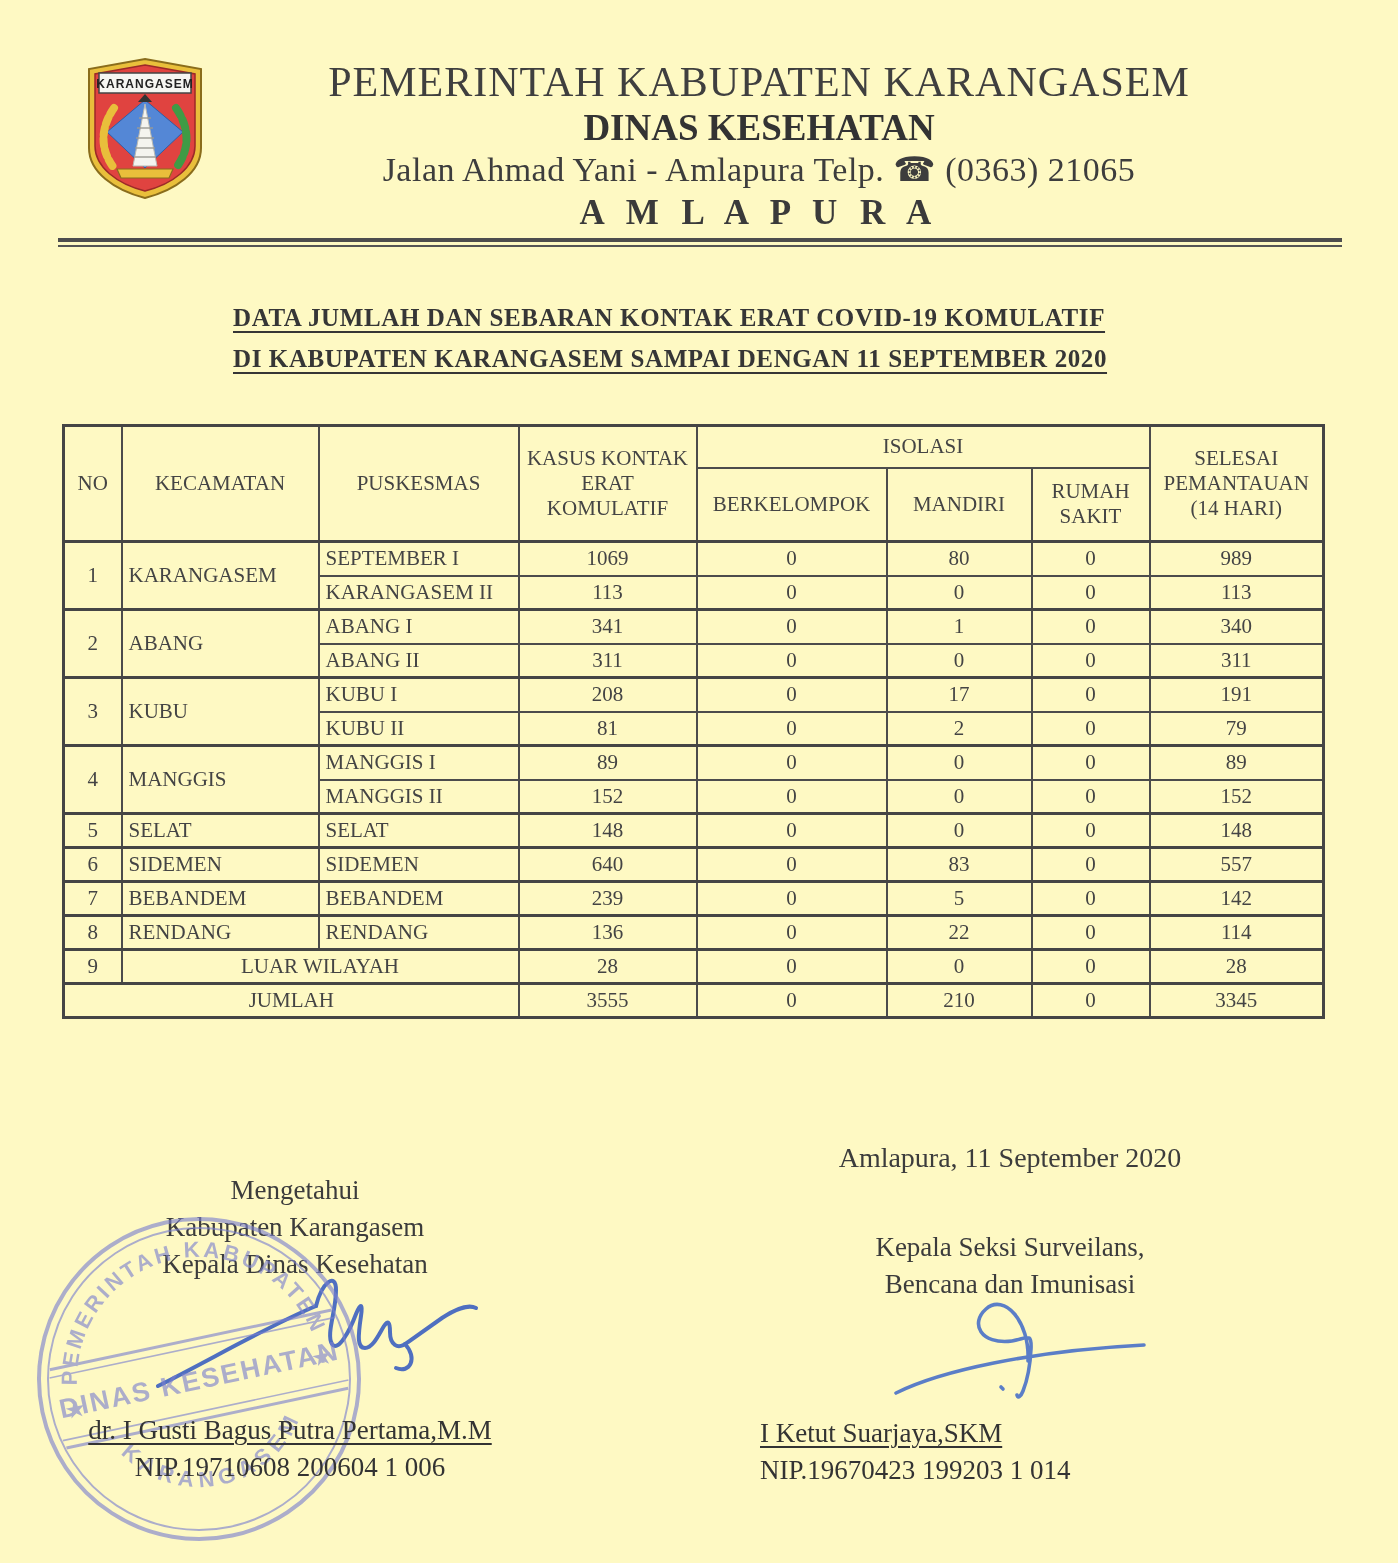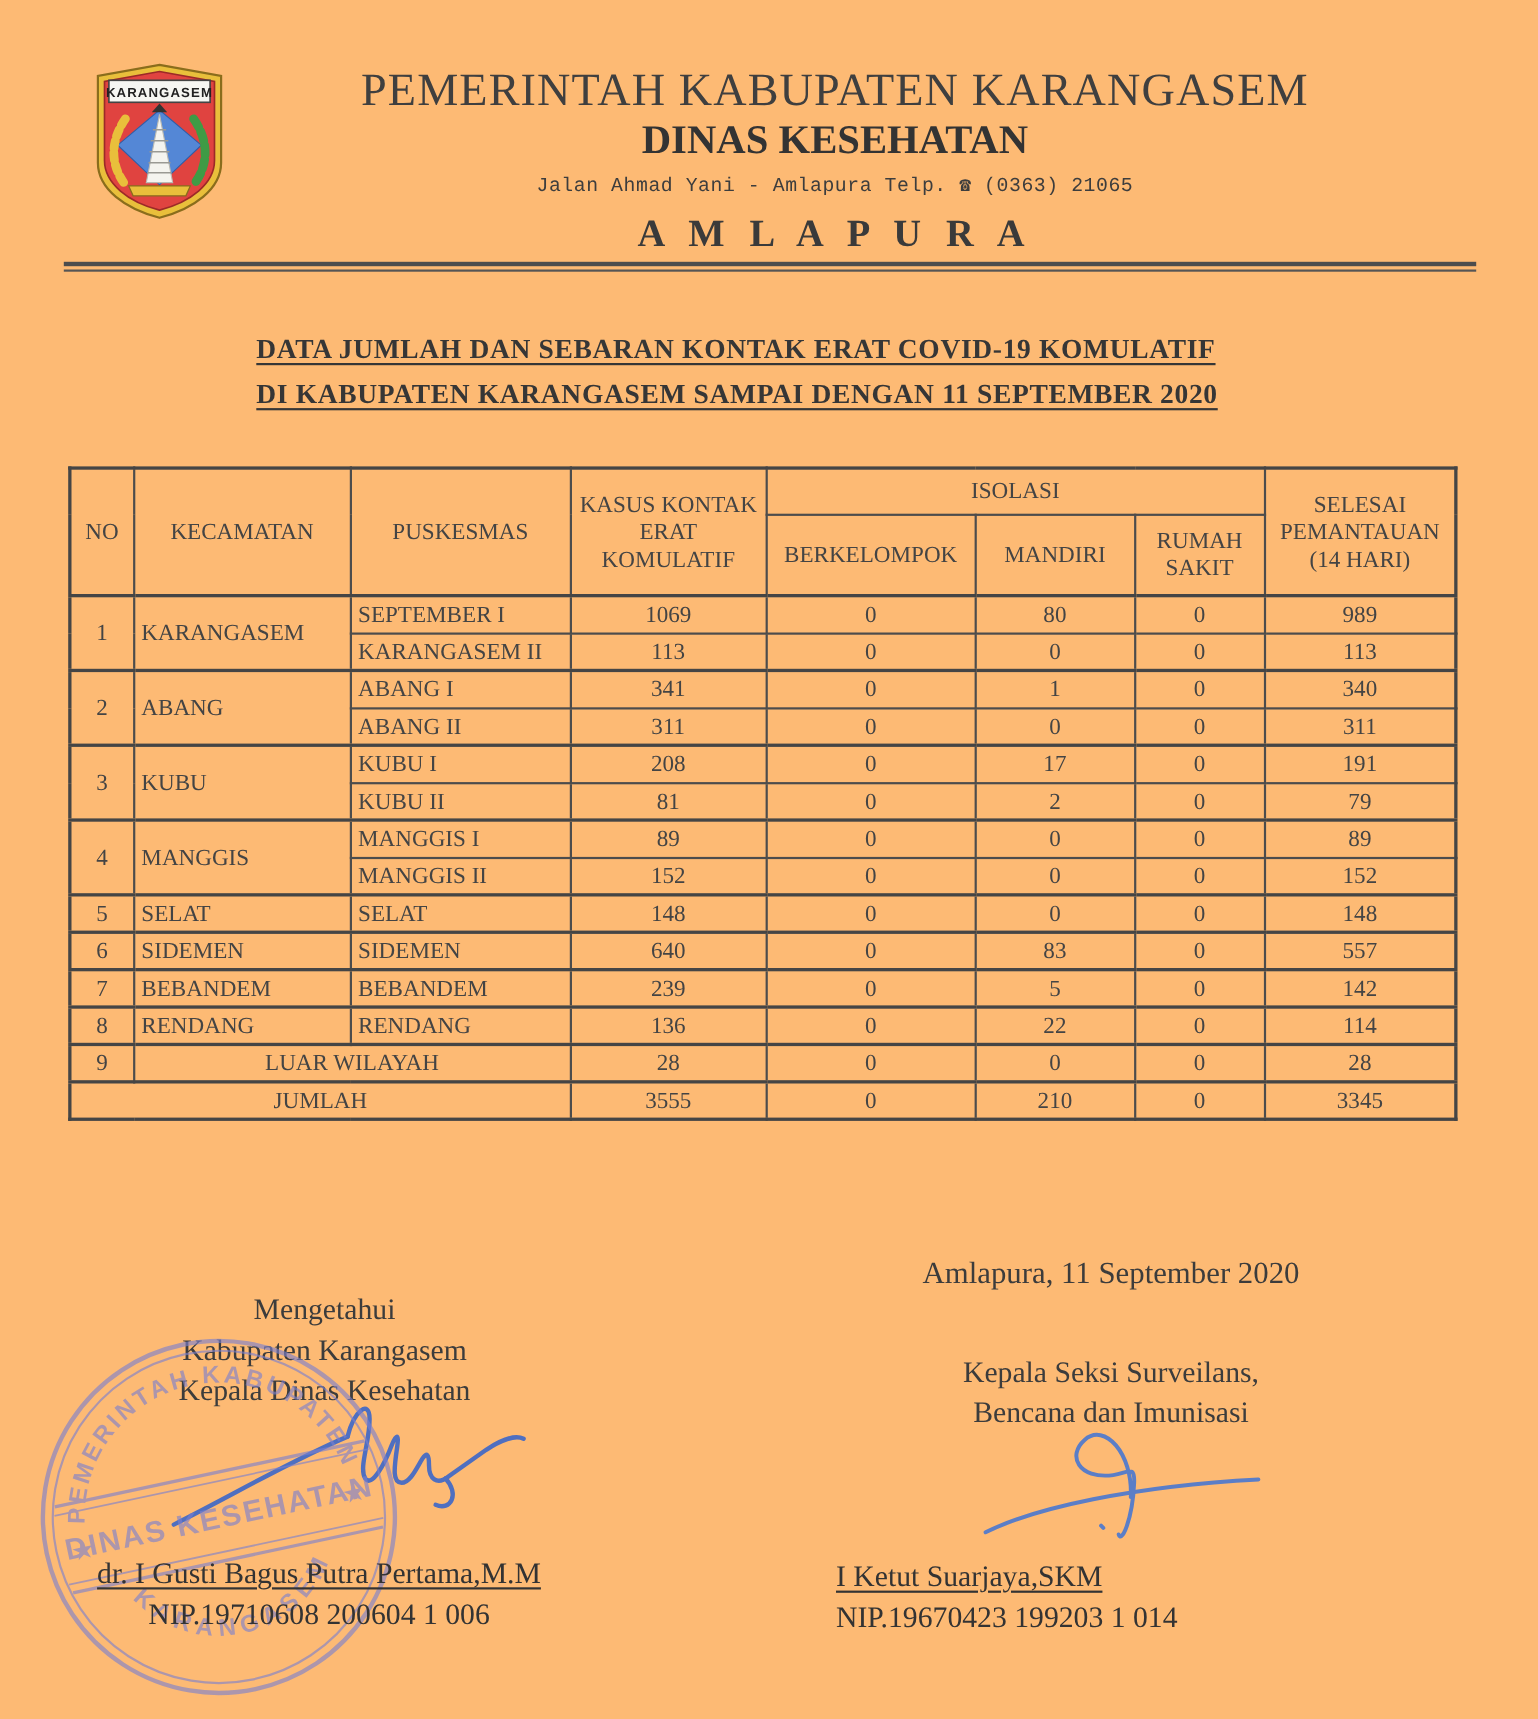--- a/index.html
+++ b/index.html
@@ -1,32 +1,32 @@
 <!DOCTYPE html>
 <html><head>
 <meta charset="utf-8">
 <style>
   * { margin:0; padding:0; box-sizing:border-box; }
   html,body { background:#e9e9e7; }
   .page {
     position:relative;
     width:1398px; height:1563px;
     margin:0 auto;
-    background:#fdba74;
+    background:#fef9c3;
     color:#3a3a3a;
     font-family:"Liberation Serif", serif;
     overflow:hidden;
   }
   
   .letterhead { position:absolute; left:0; top:0; width:100%; }
   .logo { position:absolute; left:80px; top:56px; width:130px; height:146px; }
   .lh-text { position:absolute; left:170px; right:50px; top:58px; text-align:center; }
   .lh-gov  { font-size:42px; letter-spacing:1px; color:#3f3f3f; line-height:48px; }
   .lh-dept { font-size:37px; font-weight:bold; color:#333; line-height:44px; }
-  .lh-addr { font-family:Liberation Mono, monospace; font-size:18px; color:#3d3d3d; line-height:40px; letter-spacing:0.5px; }
+  .lh-addr { font-family:Liberation Serif, serif; font-size:34px; color:#3d3d3d; line-height:40px; letter-spacing:0.5px; }
   .lh-city { font-size:35px; font-weight:bold; letter-spacing:7px; color:#3a3a3a; line-height:46px; }
   .rule-double { position:absolute; left:58px; right:56px; top:238px; }
   .rule-double .r1 { height:4px; background:#4d4d4d; }
   .rule-double .r2 { height:2px; background:#555; margin-top:3px; }
   
   .doc-title { position:absolute; left:233px; top:297px; font-size:25px; font-weight:bold; color:#363636; letter-spacing:0.6px; line-height:41px; }
   .doc-title span { text-decoration:underline; text-decoration-thickness:2px; text-underline-offset:5px; display:block; }
   
   table.data { position:absolute; left:62px; top:424px; border-collapse:collapse; table-layout:fixed; width:1260px; font-size:21px; color:#444; }
   table.data { border:3px solid #454545; }

